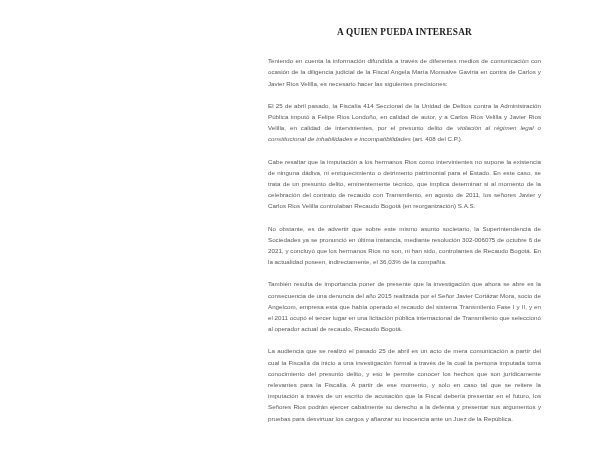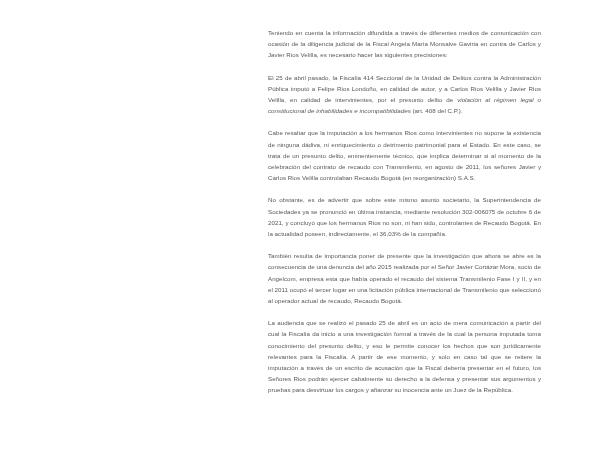--- a/index.html
+++ b/index.html
@@ -52,20 +52,21 @@
   .para em {
     font-style: italic;
   }
 </style>
 </head>
 <body>
 
 <div class="page">
   <div class="content">
 
+    <h1 class="doc-title">A QUIEN PUEDA INTERESAR</h1>
 
     <p class="para">Teniendo en cuenta la información difundida a través de diferentes medios de comunicación con ocasión de la diligencia judicial de la Fiscal Angela María Monsalve Gaviria en contra de Carlos y Javier Rios Velilla, es necesario hacer las siguientes precisiones:</p>
 
     <p class="para"><span>El 25 de abril pasado, la Fiscalía 414 Seccional de la Unidad de Delitos contra la Administración Pública imputó a Felipe Rios Londoño, en calidad de autor, y a Carlos Rios Velilla y Javier Rios Velilla, en calidad de intervinientes, por el presunto delito de </span><em>violación al régimen legal o constitucional de inhabilidades e incompatibilidades</em><span> (art. 408 del C.P.).</span></p>
 
     <p class="para">Cabe resaltar que la imputación a los hermanos Rios como intervinientes no supone la existencia de ninguna dádiva, ni enriquecimiento o detrimento patrimonial para el Estado. En este caso, se trata de un presunto delito, eminentemente técnico, que implica determinar si al momento de la celebración del contrato de recaudo con Transmilenio, en agosto de 2011, los señores Javier y Carlos Rios Velilla controlaban Recaudo Bogotá (en reorganización) S.A.S.</p>
 
     <p class="para">No obstante, es de advertir que sobre este mismo asunto societario, la Superintendencia de Sociedades ya se pronunció en última instancia, mediante resolución 302-006075 de octubre 6 de 2021, y concluyó que los hermanos Rios no son, ni han sido, controlantes de Recaudo Bogotá. En la actualidad poseen, indirectamente, el 36,03% de la compañía.</p>
 
     <p class="para">También resulta de importancia poner de presente que la investigación que ahora se abre es la consecuencia de una denuncia del año 2015 realizada por el Señor Javier Cortázar Mora, socio de Angelcom, empresa esta que había operado el recaudo del sistema Transmilenio Fase I y II, y en el 2011 ocupó el tercer lugar en una licitación pública internacional de Transmilenio que seleccionó al operador actual de recaudo, Recaudo Bogotá.</p>

